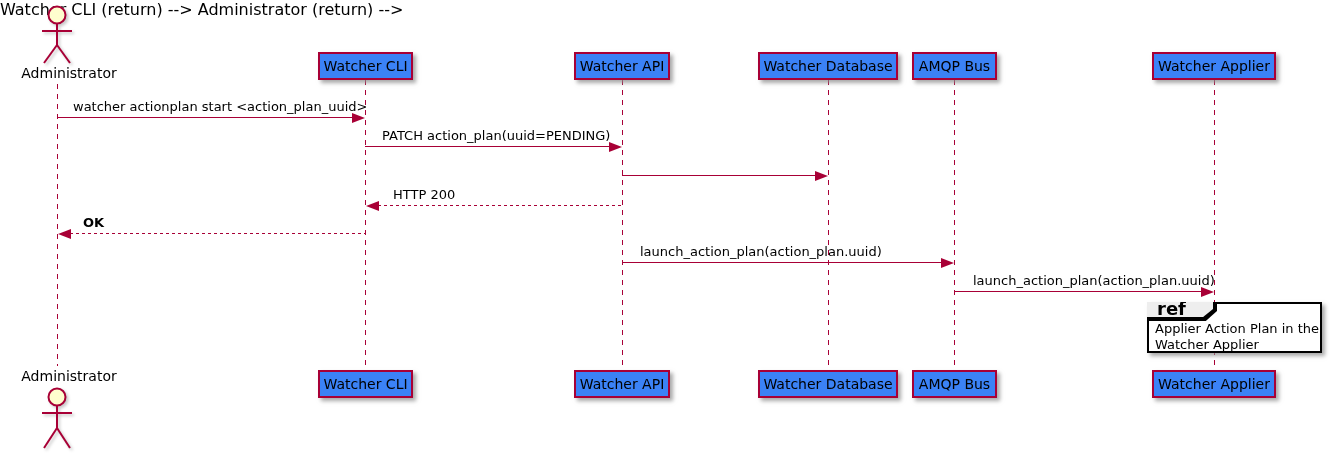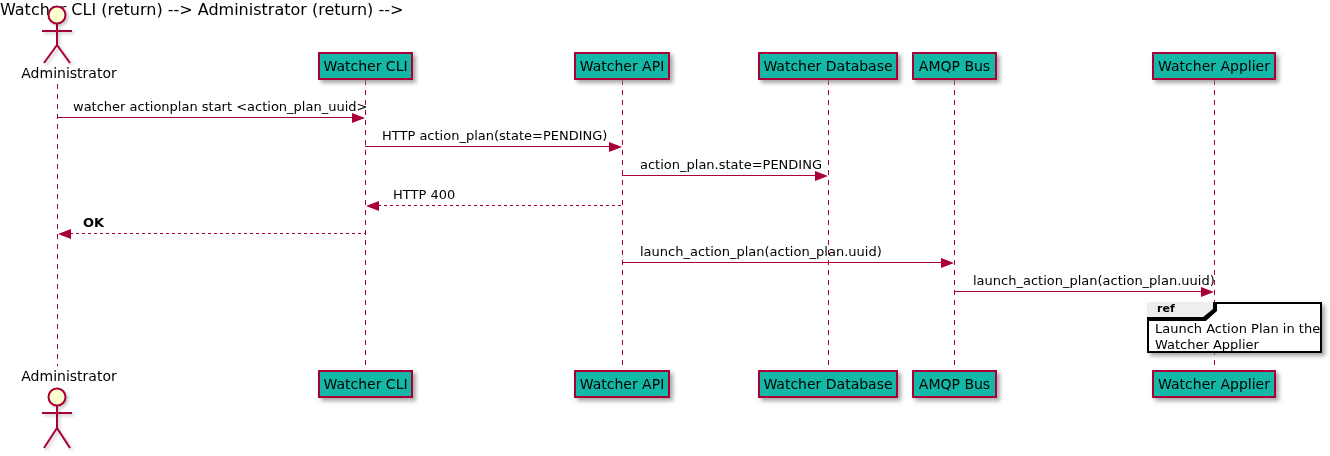--- a/index.html
+++ b/index.html
@@ -3,21 +3,21 @@
 <meta charset="utf-8">
 <style>
   html,body { margin:0; padding:0; background:#ffffff; }
   #diagram {
     position:relative; width:1330px; height:456px; background:#ffffff;
     font-family:"DejaVu Sans", sans-serif; color:#000; overflow:hidden;
   }
   
   .pbox {
     position:absolute; height:28px; box-sizing:border-box;
-    background:#14b8a6; border:2px solid #A80036;
+    background:#3b82f6; border:2px solid #A80036;
     box-shadow:3px 3px 4px rgba(140,140,140,0.75);
     display:flex; align-items:center; justify-content:center;
     font-size:14px; white-space:nowrap; padding:0 6px;
   }
   
   .lifeline {
     position:absolute; width:1px;
     background-image:repeating-linear-gradient(to bottom,#A80036 0 5px,transparent 5px 10px);
   }
   
@@ -48,21 +48,21 @@
   }
   .ref-body { position:absolute; left:6px; top:17px; white-space:nowrap; }
   .ref-tab-outer {
     position:absolute; left:-2px; top:-2px; width:70px; height:19px; background:#000;
     clip-path:polygon(0 0,100% 0,100% 47%,84% 100%,0 100%);
   }
   .ref-tab-inner {
     position:absolute; left:0; top:0; width:66px; height:15px; background:#EEEEEE;
     clip-path:polygon(0 0,100% 0,100% 47%,85% 100%,0 100%);
   }
-  .ref-tab-label { position:absolute; left:10px; top:-1px; font-weight:bold; font-size:11px; }
+  .ref-tab-label { position:absolute; left:10px; top:-1px; font-weight:bold; font-size:18px; }
 </style>
 </head>
 <body>
 
 <div id="diagram">
 
   
   <div class="lifeline" style="left:57px; top:84px; height:282px;"></div>
   <div class="lifeline" style="left:365px; top:80px; height:290px;"></div>
   <div class="lifeline" style="left:622px; top:80px; height:290px;"></div>
@@ -97,31 +97,30 @@
       <span>Watcher Applier</span>
     </div>
 
   
   
   <div class="msg-label" style="left:63px; top:99px;">watcher actionplan start &lt;action_plan_uuid&gt;</div>
   <div class="msg-line" style="left:57px; top:117px; width:296px;"></div>
   <div class="arrow-right" style="left:352px; top:113px;"></div>
 
   
-  <div class="msg-label" style="left:372px; top:128px;">HTTP action_plan(state=PENDING)</div>
+  <div class="msg-label" style="left:372px; top:128px;">PATCH action_plan(uuid=PENDING)</div>
   <div class="msg-line" style="left:365px; top:146px; width:245px;"></div>
   <div class="arrow-right" style="left:609px; top:142px;"></div>
 
   
-  <div class="msg-label" style="left:630px; top:157px;">action_plan.state=PENDING</div>
   <div class="msg-line" style="left:622px; top:175px; width:194px;"></div>
   <div class="arrow-right" style="left:815px; top:171px;"></div>
 
    Watcher CLI (return) --&gt;
-  <div class="msg-label" style="left:383px; top:187px;">HTTP 400</div>
+  <div class="msg-label" style="left:383px; top:187px;">HTTP 200</div>
   <div class="msg-line dotted" style="left:378px; top:205px; width:244px;"></div>
   <div class="arrow-left" style="left:366px; top:201px;"></div>
 
    Administrator (return) --&gt;
   <div class="msg-label" style="left:73px; top:215px;font-weight:bold;">OK</div>
   <div class="msg-line dotted" style="left:70px; top:233px; width:295px;"></div>
   <div class="arrow-left" style="left:58px; top:229px;"></div>
 
   
   <div class="msg-label" style="left:630px; top:244px;">launch_action_plan(action_plan.uuid)</div>
@@ -133,21 +132,21 @@
   <div class="msg-line" style="left:954px; top:291px; width:248px;"></div>
   <div class="arrow-right" style="left:1201px; top:287px;"></div>
 
   
   <div class="ref-box" style="left:1147px; top:302px; width:175px; height:51px;">
     <div class="ref-tab-outer">
       <div class="ref-tab-inner"></div>
       <div class="ref-tab-label">ref</div>
     </div>
     <div class="ref-body">
-      <div>Launch Action Plan in the</div>
+      <div>Applier Action Plan in the</div>
       <div>Watcher Applier</div>
     </div>
   </div>
 
   
   <div class="pbox" style="left:318px; top:370px; width:95px;">
       <span>Watcher CLI</span>
     </div>
   <div class="pbox" style="left:574px; top:370px; width:96px;">
       <span>Watcher API</span>

